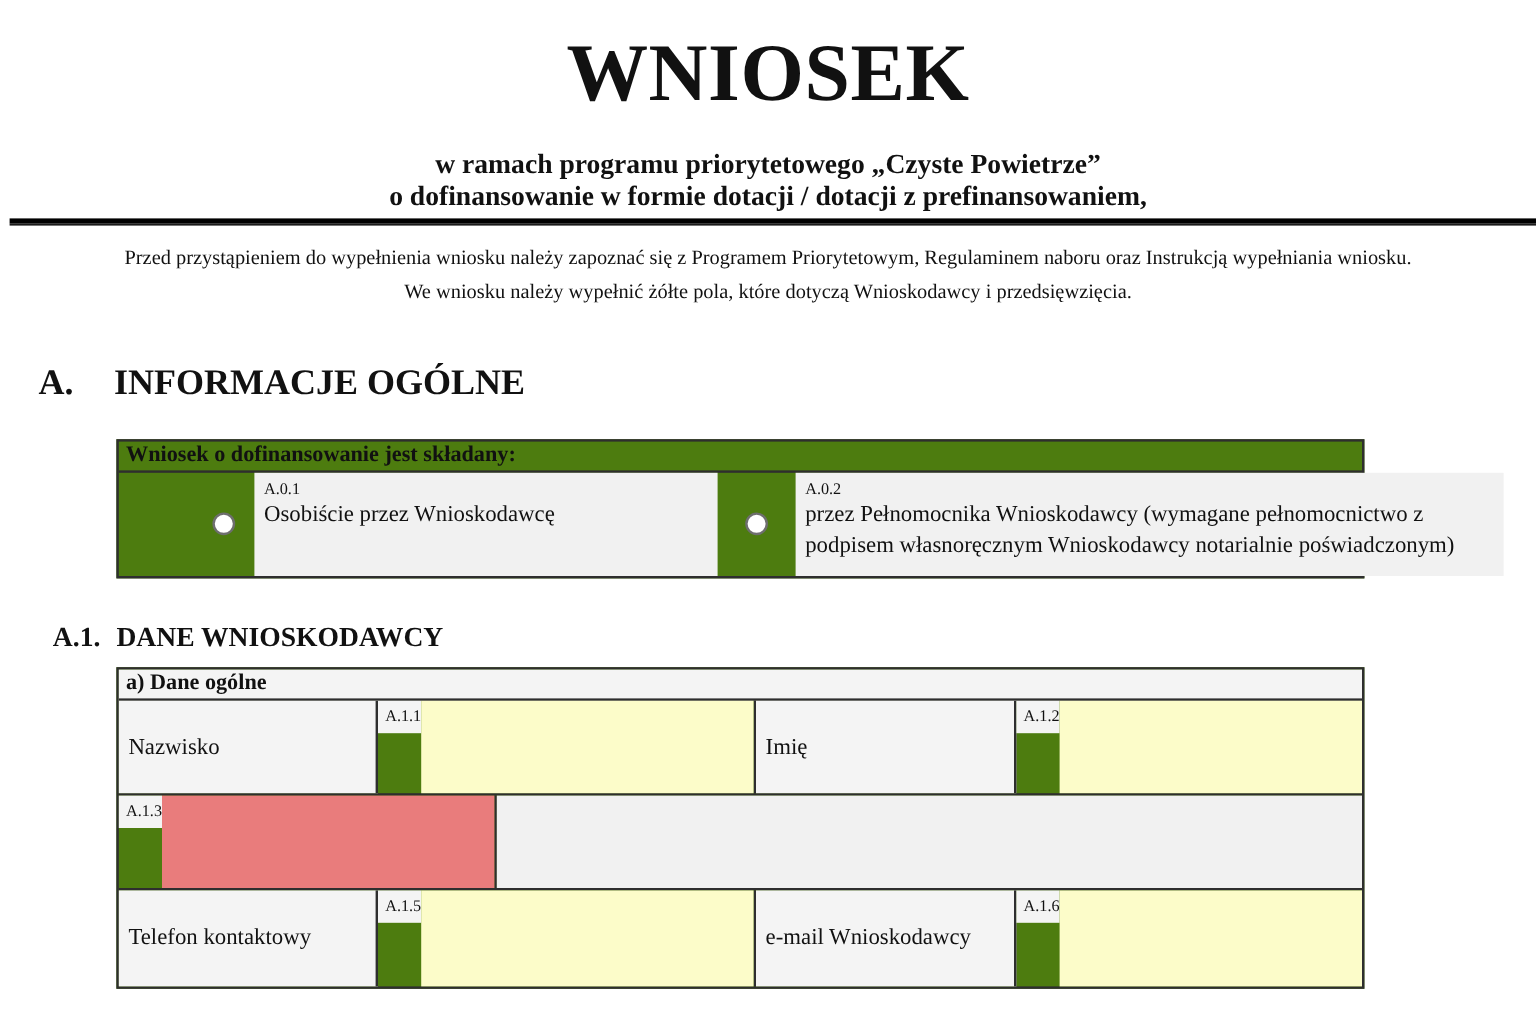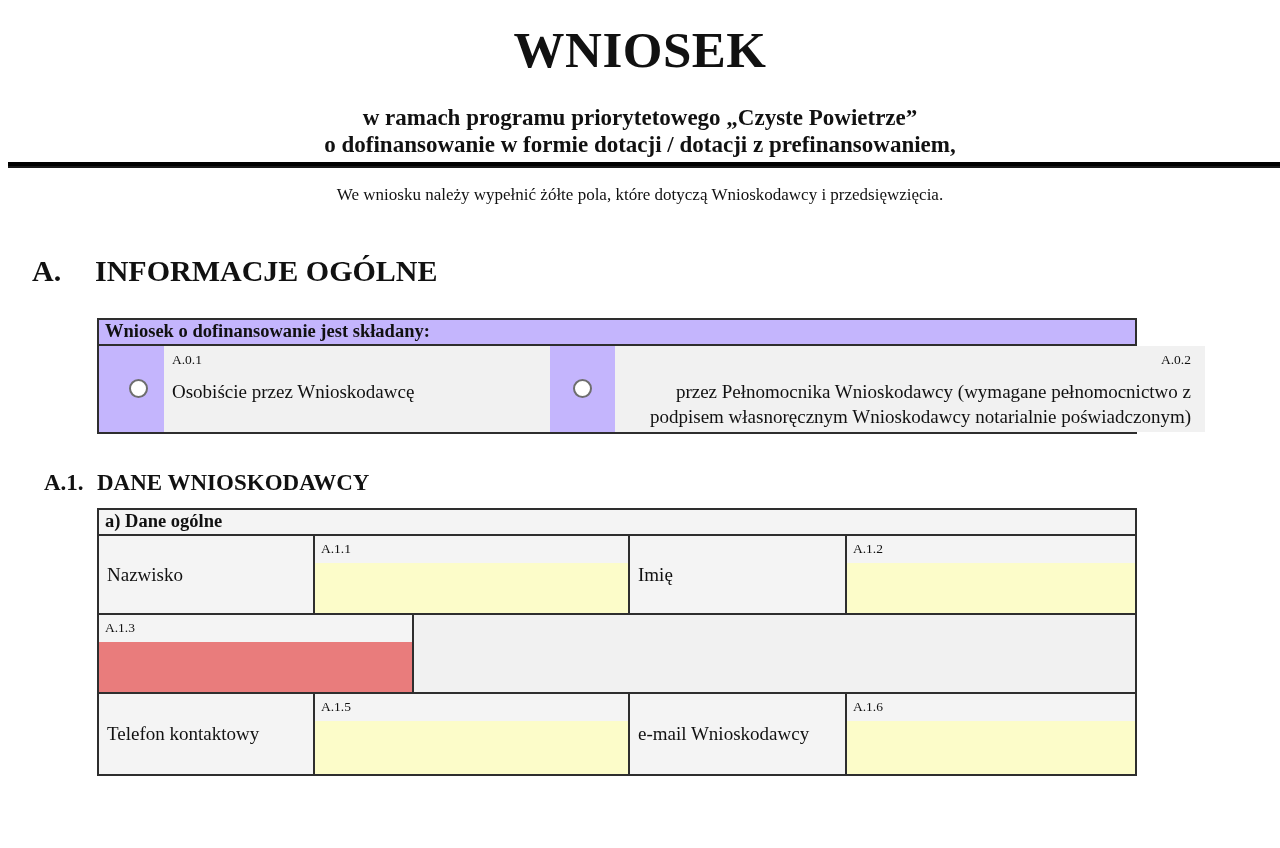--- a/index.html
+++ b/index.html
@@ -12,21 +12,21 @@
   *{box-sizing:border-box;}
   html,body{margin:0;padding:0;}
   body{
     width:1280px;height:848px;background:#ffffff;color:#111;
     font-family:"Liberation Serif","DejaVu Serif",serif;
     overflow:hidden;
   }
   .doc{width:1280px;height:848px;position:relative;}
 
   .title{
-    text-align:center;margin-top:22px;font-size:51px;font-weight:bold;
+    text-align:center;margin-top:22px;font-size:68px;font-weight:bold;
     letter-spacing:.5px;line-height:1.12;
   }
   .subtitle{
     text-align:center;font-weight:bold;font-size:23px;line-height:1.16;margin-top:26px;
   }
   .rule{
     margin:4px 0 0 8px;height:3px;background:#fff;
     border-top:4px solid #000;border-bottom:2px solid #1a1a1a;
   }
   .instructions{
@@ -34,63 +34,63 @@
   }
 
   .section-heading{font-weight:bold;display:flex;}
   .heading-a{margin:44px 0 0 32px;font-size:30px;}
   .heading-a .num{width:63px;flex:0 0 auto;}
   .heading-a1{margin:36px 0 0 44px;font-size:23px;}
   .heading-a1 .num{width:53px;flex:0 0 auto;}
 
   .tbl{
     margin-left:97px;width:1040px;border:2px solid var(--border-dark);
-    background:#c4b5fd;
+    background:#4d7c0f;
   }
   .tbl-a0{margin-top:30px;}
   .tbl-a1{margin-top:12px;}
 
   .t-header{
     font-weight:bold;font-size:18.5px;padding:1px 6px 2px 6px;
     border-bottom:2px solid var(--border-dark);
   }
   .t-header.gray{background:var(--cell-gray);}
 
   
-  .a0-body{display:flex;height:86px;}
+  .a0-body{display:flex;height:86px;padding-left:48px;}
   .opt{position:relative;height:100%;}
   .opt-left{width:458px;}
-  .opt-right{flex:1;text-align:right;}
+  .opt-right{flex:1;}
   .radio{
     position:absolute;top:33px;width:19px;height:19px;border:2px solid #6e6e6e;
     border-radius:50%;background:#fff;cursor:pointer;
   }
   .opt-left .radio{left:30px;}
   .opt-right .radio{left:23px;}
   .opt-gray{
     margin-left:65px;height:100%;background:var(--block-gray);
     padding:6px 14px 0 8px;
   }
   .opt-left .opt-gray{width:386px;}
   .opt-right .opt-gray{width:590px;}
   .code{font-size:13.5px;line-height:1.2;}
-  .opt-label{font-size:19px;margin-top:10px;line-height:1.32;}
+  .opt-label{font-size:19px;line-height:1.32;}
 
   
   .a1-row{display:flex;border-bottom:2px solid var(--border-dark);}
   .a1-row:last-child{border-bottom:none;}
   .r1{height:79px;}.r2{height:79px;}.r3{height:80px;}
   .lbl{
     background:var(--cell-gray);font-size:19px;display:flex;align-items:center;
     padding-left:8px;border-right:2px solid var(--border-dark);
   }
   .lbl-1{width:216px;flex:0 0 auto;}
   .lbl-2{width:217px;flex:0 0 auto;text-align:right;}
   .fld{
-    display:flex;flex-direction:column;border-right:2px solid var(--border-dark);
+    display:flex;flex-direction:row;border-right:2px solid var(--border-dark);
   }
   .fld-1{width:315px;flex:0 0 auto;}
   .fld-2{flex:1;border-right:none;}
   .code-strip{
     height:27px;background:var(--cell-gray);font-size:13.5px;padding:5px 0 0 6px;
   }
   .input{flex:1;background:var(--field-yellow);cursor:text;}
   .input.red{background:var(--field-red);}
   .merged{flex:1;background:var(--block-gray);}
 </style>
@@ -102,20 +102,21 @@
   <div class="title">WNIOSEK</div>
 
   <div class="subtitle">
     <div>w ramach programu priorytetowego „Czyste Powietrze”</div>
     <div>o dofinansowanie w formie dotacji / dotacji z prefinansowaniem,</div>
   </div>
 
   <div class="rule"></div>
 
   <div class="instructions">
+    <div>Przed przystąpieniem do wypełnienia wniosku należy zapoznać się z Programem Priorytetowym, Regulaminem naboru oraz Instrukcją wypełniania wniosku.</div>
     <div>We wniosku należy wypełnić żółte pola, które dotyczą Wnioskodawcy i przedsięwzięcia.</div>
   </div>
 
   <div class="section-heading heading-a">
     <span class="num">A.</span>
     <span>INFORMACJE OGÓLNE</span>
   </div>
 
   <div class="tbl tbl-a0">
     <div class="t-header">Wniosek o dofinansowanie jest składany:</div>

